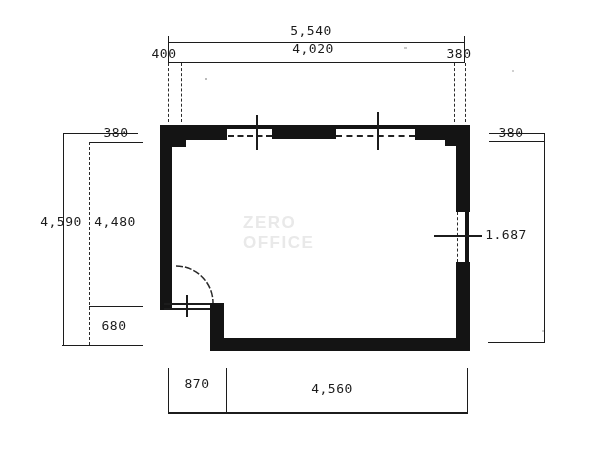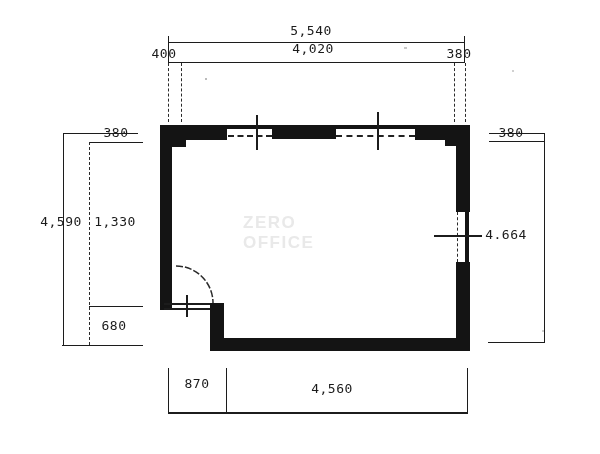--- a/index.html
+++ b/index.html
@@ -49,32 +49,32 @@
   <div class="vdash" style="left:465px;top:63px;height:59px;"></div>
 
   <div class="hline" style="left:63px;top:133px;width:75px;"></div>
   <div class="dimtext" style="left:99px;top:126px;width:34px;">380</div>
   <div class="hline" style="left:89px;top:142px;width:54px;"></div>
 
   <div class="vline" style="left:63px;top:133px;height:212px;"></div>
   <div class="vdash" style="left:89px;top:142px;height:203px;"></div>
 
   <div class="dimtext" style="left:38px;top:215px;width:46px;">4,590</div>
-  <div class="dimtext" style="left:93px;top:215px;width:44px;">1,330</div>
+  <div class="dimtext" style="left:93px;top:215px;width:44px;">4,480</div>
 
   <div class="hline" style="left:89px;top:306px;width:54px;"></div>
   <div class="dimtext" style="left:97px;top:319px;width:34px;">680</div>
   <div class="hline" style="left:62px;top:345px;width:81px;"></div>
 
   <div class="hline" style="left:489px;top:133px;width:56px;"></div>
   <div class="dimtext" style="left:494px;top:126px;width:34px;">380</div>
   <div class="hline" style="left:489px;top:141px;width:56px;"></div>
 
   <div class="vline" style="left:544px;top:133px;height:210px;"></div>
-  <div class="dimtext" style="left:483px;top:228px;width:46px;">4.664</div>
+  <div class="dimtext" style="left:483px;top:228px;width:46px;">1.687</div>
   <div class="hline" style="left:488px;top:342px;width:56px;"></div>
 
   <div class="vline" style="left:168px;top:368px;height:45px;"></div>
   <div class="vline" style="left:226px;top:368px;height:45px;"></div>
   <div class="vline" style="left:467px;top:368px;height:45px;"></div>
   <div class="hline2" style="left:168px;top:412px;width:300px;"></div>
   <div class="dimtext" style="left:178px;top:377px;width:38px;">870</div>
   <div class="dimtext" style="left:306px;top:382px;width:52px;">4,560</div>
 
   <div class="wall" style="left:160px;top:125px;width:310px;height:4px;"></div>

